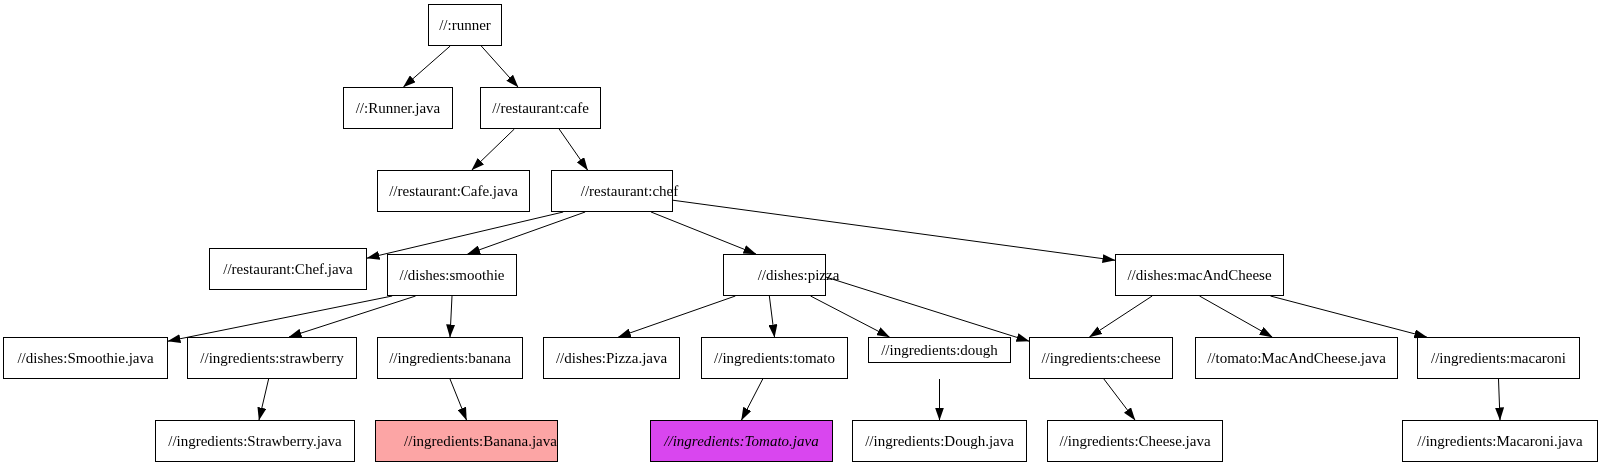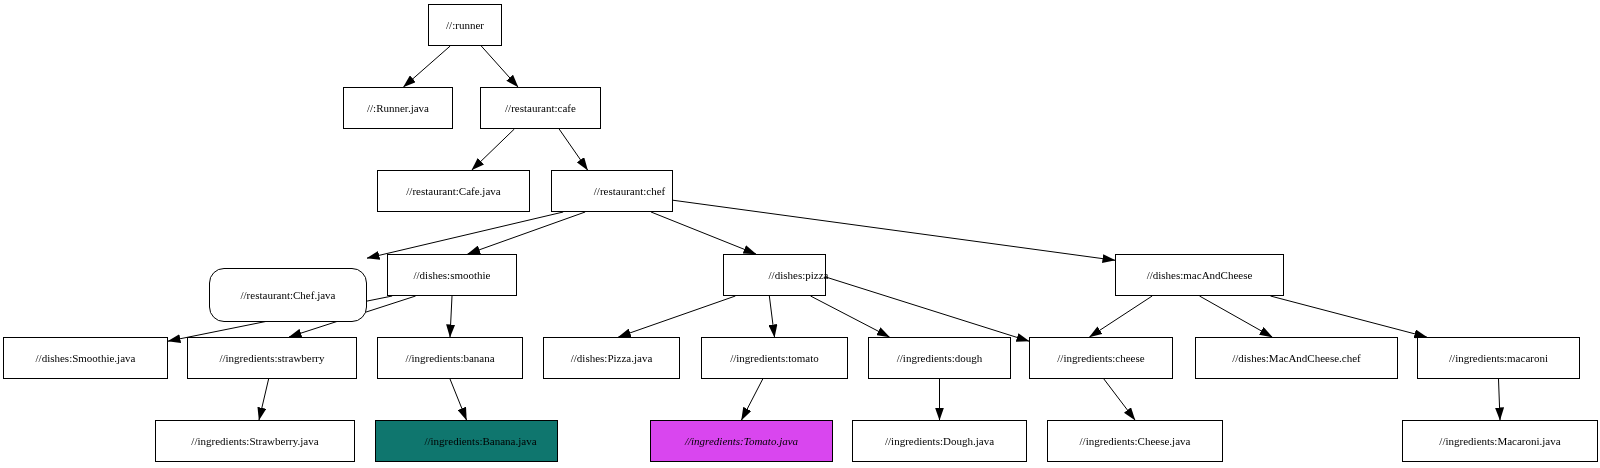--- a/index.html
+++ b/index.html
@@ -22,21 +22,21 @@
     height: 468px;
   }
   .graph-node {
     position: absolute;
     box-sizing: border-box;
     border: 1px solid #000000;
     background: #ffffff;
     display: flex;
     align-items: center;
     justify-content: center;
-    font-size: 11px;
+    font-size: 15px;
     color: #000000;
     white-space: nowrap;
     line-height: 1;
   }
 </style>
 </head>
 <body>
 
 <div id="canvas">
   <svg id="edge-layer" width="1600" height="468" viewBox="0 0 1600 468" xmlns="http://www.w3.org/2000/svg">
@@ -69,33 +69,33 @@
       <line x1="1199.5" y1="296" x2="1272.14" y2="337" stroke="#000000" stroke-width="1" marker-end="url(#arrow)"></line>
       <line x1="1270.48" y1="296" x2="1426.78" y2="337" stroke="#000000" stroke-width="1" marker-end="url(#arrow)"></line>
       <line x1="1498.5" y1="379" x2="1500" y2="420" stroke="#000000" stroke-width="1" marker-end="url(#arrow)"></line>
     </svg>
   <div id="node-layer">
       <div class="graph-node" style="left: 428px; top: 4px; width: 74px; height: 42px; border-color: rgb(0, 0, 0); background: rgb(255, 255, 255);">//:runner</div>
       <div class="graph-node" style="left: 343px; top: 87px; width: 110px; height: 42px; border-color: rgb(0, 0, 0); background: rgb(255, 255, 255);">//:Runner.java</div>
       <div class="graph-node" style="left: 472px; top: 87px; width: 121px; height: 42px; border-color: rgb(0, 0, 0); background: rgb(255, 255, 255); margin-left: 8px;">//restaurant:cafe</div>
       <div class="graph-node" style="left: 377px; top: 170px; width: 153px; height: 42px; border-color: rgb(0, 0, 0); background: rgb(255, 255, 255);">//restaurant:Cafe.java</div>
       <div class="graph-node" style="left: 551px; top: 170px; width: 122px; height: 42px; border-color: rgb(0, 0, 0); background: rgb(255, 255, 255); padding-left: 35px;">//restaurant:chef</div>
-      <div class="graph-node" style="left: 209px; top: 268px; width: 158px; height: 54px; border-color: rgb(0, 0, 0); background: rgb(255, 255, 255); border-radius: 15px;">//restaurant:Chef.java</div>
+      <div class="graph-node" style="left: 209px; top: 248px; width: 158px; height: 42px; border-color: rgb(0, 0, 0); background: rgb(255, 255, 255);">//restaurant:Chef.java</div>
       <div class="graph-node" style="left: 387px; top: 254px; width: 130px; height: 42px; border-color: rgb(0, 0, 0); background: rgb(255, 255, 255);">//dishes:smoothie</div>
       <div class="graph-node" style="left: 723px; top: 254px; width: 103px; height: 42px; border-color: rgb(0, 0, 0); background: rgb(255, 255, 255); padding-left: 48px;">//dishes:pizza</div>
       <div class="graph-node" style="left: 1115px; top: 254px; width: 169px; height: 42px; border-color: rgb(0, 0, 0); background: rgb(255, 255, 255);">//dishes:macAndCheese</div>
       <div class="graph-node" style="left: 3px; top: 337px; width: 165px; height: 42px; border-color: rgb(0, 0, 0); background: rgb(255, 255, 255);">//dishes:Smoothie.java</div>
       <div class="graph-node" style="left: 187px; top: 337px; width: 170px; height: 42px; border-color: rgb(0, 0, 0); background: rgb(255, 255, 255);">//ingredients:strawberry</div>
       <div class="graph-node" style="left: 377px; top: 337px; width: 146px; height: 42px; border-color: rgb(0, 0, 0); background: rgb(255, 255, 255);">//ingredients:banana</div>
       <div class="graph-node" style="left: 543px; top: 337px; width: 137px; height: 42px; border-color: rgb(0, 0, 0); background: rgb(255, 255, 255);">//dishes:Pizza.java</div>
       <div class="graph-node" style="left: 701px; top: 337px; width: 147px; height: 42px; border-color: rgb(0, 0, 0); background: rgb(255, 255, 255);">//ingredients:tomato</div>
-      <div class="graph-node" style="left: 868px; top: 337px; width: 143px; height: 42px; border-color: rgb(0, 0, 0); background: rgb(255, 255, 255);">//ingredients:dough</div>
+      <div class="graph-node" style="left: 868px; top: 337px; width: 143px; height: 26px; border-color: rgb(0, 0, 0); background: rgb(255, 255, 255);">//ingredients:dough</div>
       <div class="graph-node" style="left: 1029px; top: 337px; width: 144px; height: 42px; border-color: rgb(0, 0, 0); background: rgb(255, 255, 255);">//ingredients:cheese</div>
-      <div class="graph-node" style="left: 1195px; top: 337px; width: 203px; height: 42px; border-color: rgb(0, 0, 0); background: rgb(255, 255, 255);">//dishes:MacAndCheese.chef</div>
+      <div class="graph-node" style="left: 1195px; top: 337px; width: 203px; height: 42px; border-color: rgb(0, 0, 0); background: rgb(255, 255, 255);">//tomato:MacAndCheese.java</div>
       <div class="graph-node" style="left: 1417px; top: 337px; width: 163px; height: 42px; border-color: rgb(0, 0, 0); background: rgb(255, 255, 255);">//ingredients:macaroni</div>
       <div class="graph-node" style="left: 155px; top: 420px; width: 200px; height: 42px; border-color: rgb(0, 0, 0); background: rgb(255, 255, 255);">//ingredients:Strawberry.java</div>
-      <div class="graph-node" style="left: 375px; top: 420px; width: 183px; height: 42px; border-color: rgb(0, 0, 0); background: #0f766e; padding-left: 28px;">//ingredients:Banana.java</div>
+      <div class="graph-node" style="left: 375px; top: 420px; width: 183px; height: 42px; border-color: rgb(0, 0, 0); background: #fca5a5; padding-left: 28px;">//ingredients:Banana.java</div>
       <div class="graph-node" style="left: 650px; top: 420px; width: 183px; height: 42px; border-color: rgb(0, 0, 0); background: #d946ef; font-style: italic;">//ingredients:Tomato.java</div>
       <div class="graph-node" style="left: 852px; top: 420px; width: 175px; height: 42px; border-color: rgb(0, 0, 0); background: rgb(255, 255, 255);">//ingredients:Dough.java</div>
       <div class="graph-node" style="left: 1047px; top: 420px; width: 176px; height: 42px; border-color: rgb(0, 0, 0); background: rgb(255, 255, 255);">//ingredients:Cheese.java</div>
       <div class="graph-node" style="left: 1402px; top: 420px; width: 196px; height: 42px; border-color: rgb(0, 0, 0); background: rgb(255, 255, 255);">//ingredients:Macaroni.java</div>
     </div>
 </div>
 
 </body></html>

